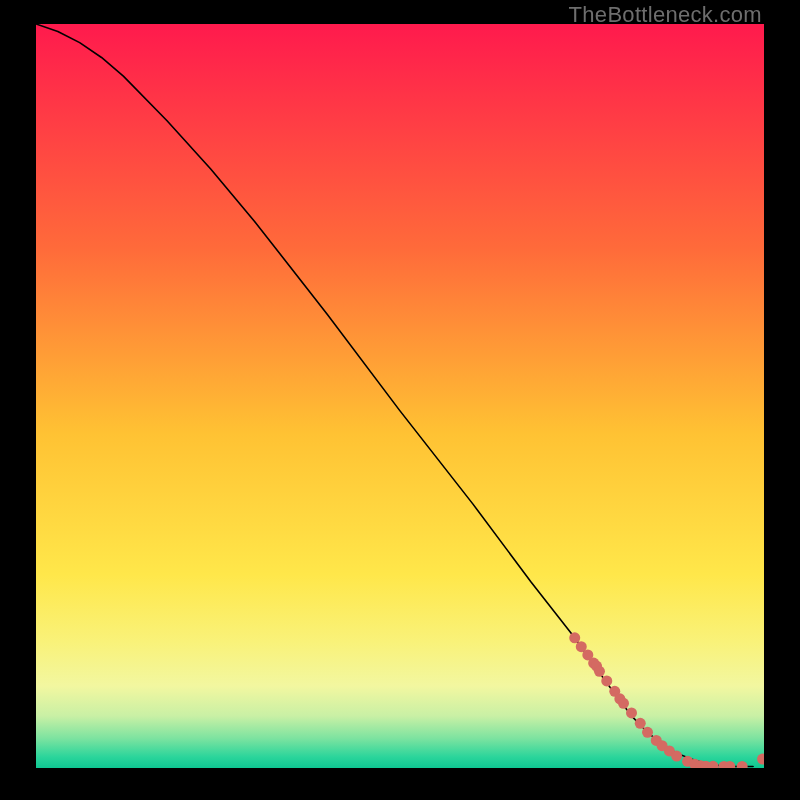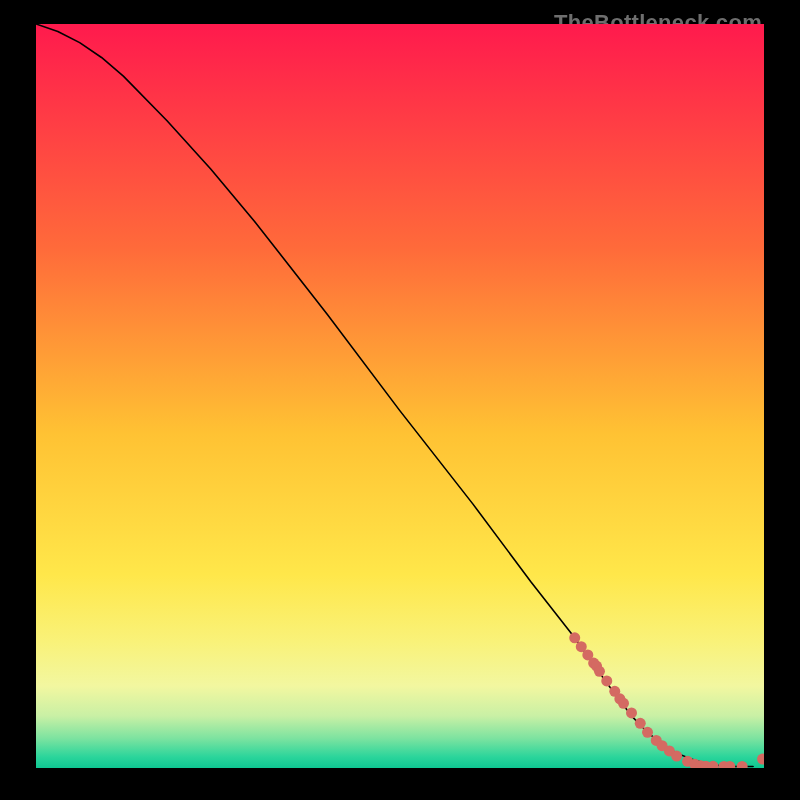--- a/index.html
+++ b/index.html
@@ -19,25 +19,25 @@
   }
   .plot {
     position: absolute;
     left: 36px;
     top: 24px;
     width: 728px;
     height: 744px;
   }
   .watermark {
     position: absolute;
-    top: 10px;
+    top: 2px;
     right: 38px;
     color: #6e6e6e;
     font-size: 22px;
-    font-weight: 700;
+    font-weight: 400;
     letter-spacing: 0.3px;
     user-select: none;
   }
   svg { display: block; }
 </style>
 </head>
 <body>
 
 <div class="stage">
   <div class="watermark">TheBottleneck.com</div>

